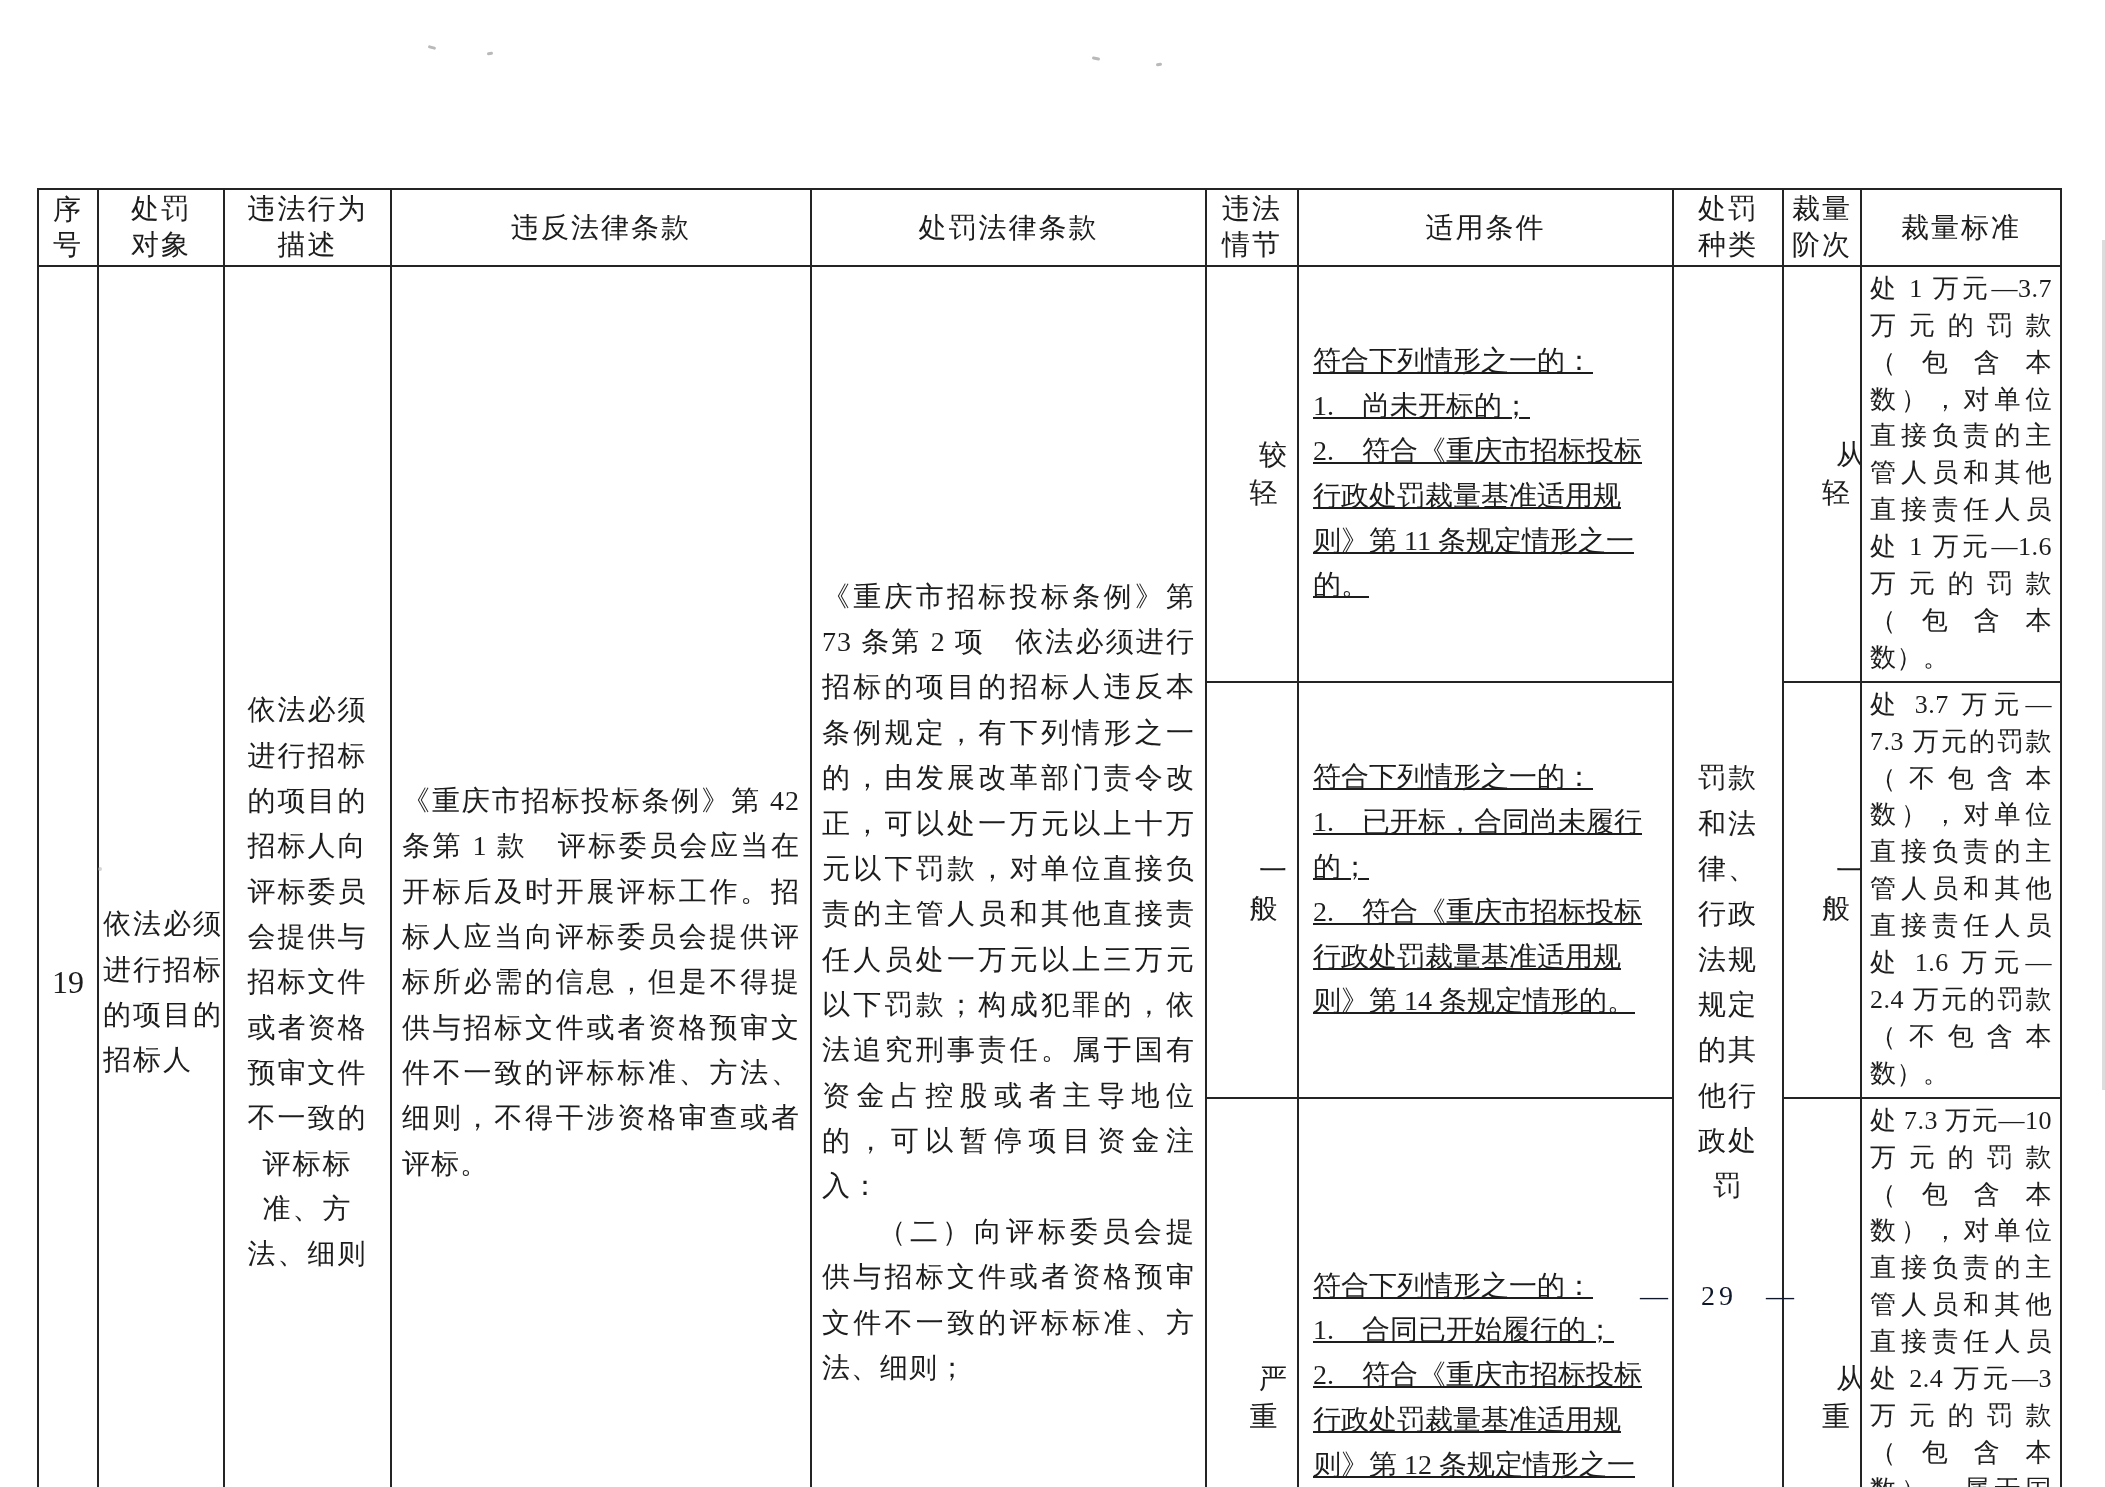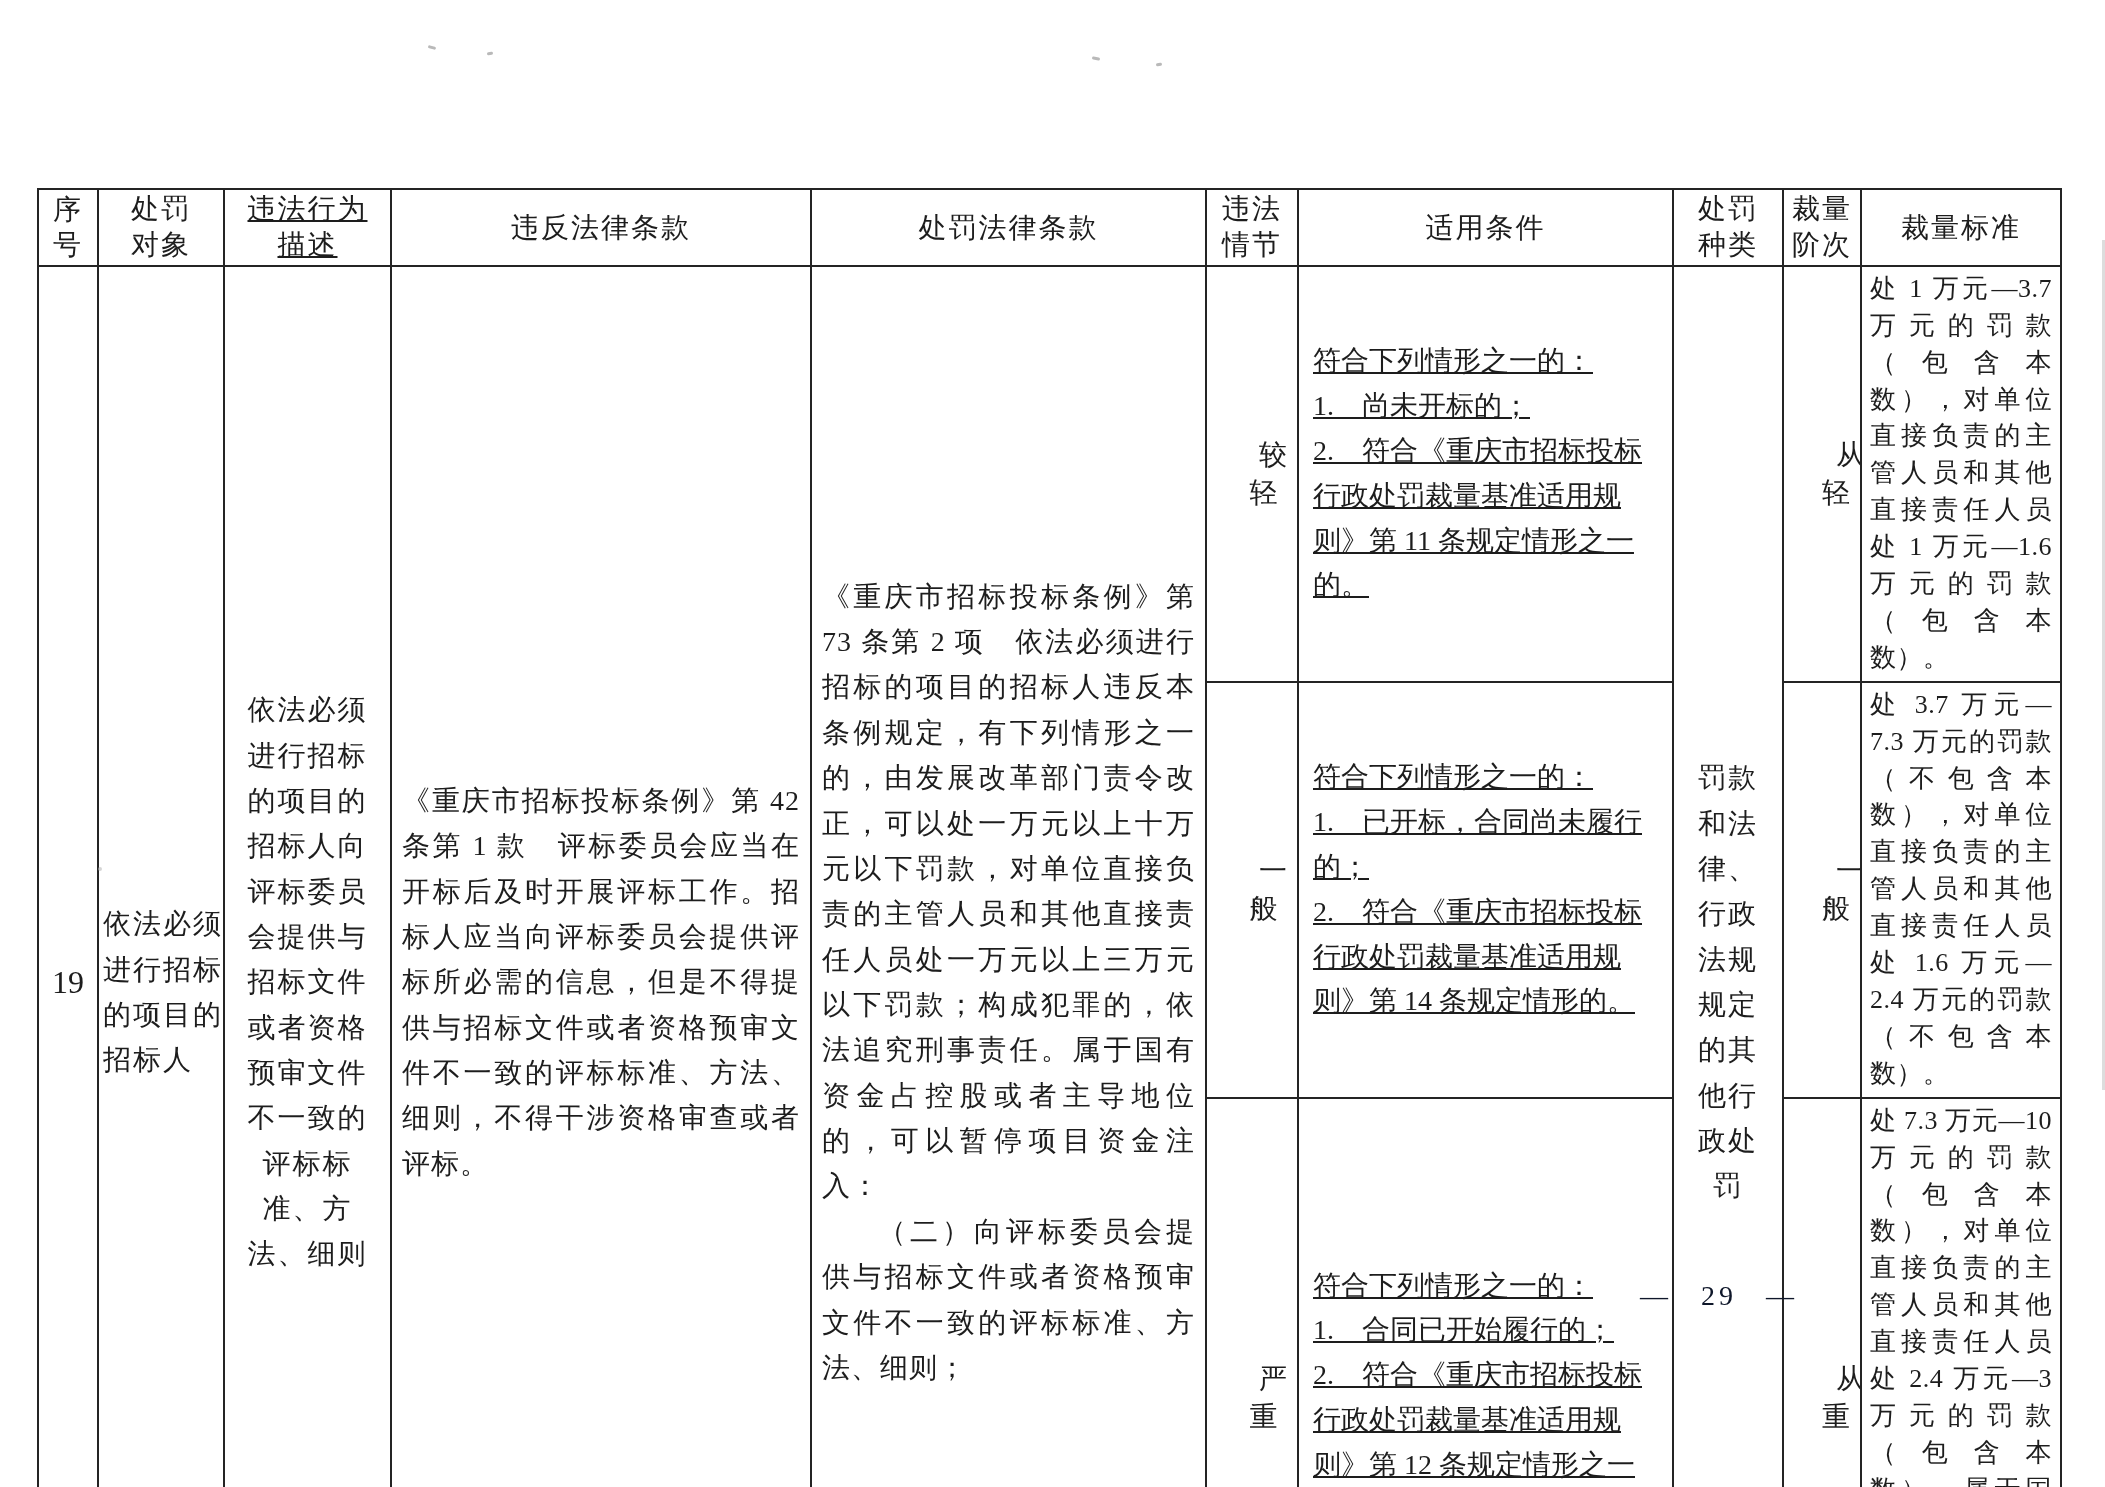--- a/index.html
+++ b/index.html
@@ -31,21 +31,21 @@
   }
   .law-table thead tr { height: 72px; }
   .law-table th {
     font-size: 28px;
     text-align: center;
     line-height: 1.25;
     letter-spacing: 2px;
   }
   
   .hw2 { display: inline-block; width: 2.3em; line-height: 1.3; }
-  .hw4 { display: inline-block; width: 4.4em; line-height: 1.3; text-decoration: underline; }
+  .hw4 { display: inline-block; width: 4.4em; line-height: 1.3; }
 
   tr.sub-row-1 { height: 285px; }
   tr.sub-row-2 { height: 303px; }
   tr.sub-row-3 { height: 404px; }
 
   td.serial-cell {
     text-align: center;
     font-size: 32px;
   }
   td.target-cell, td.behavior-cell {

